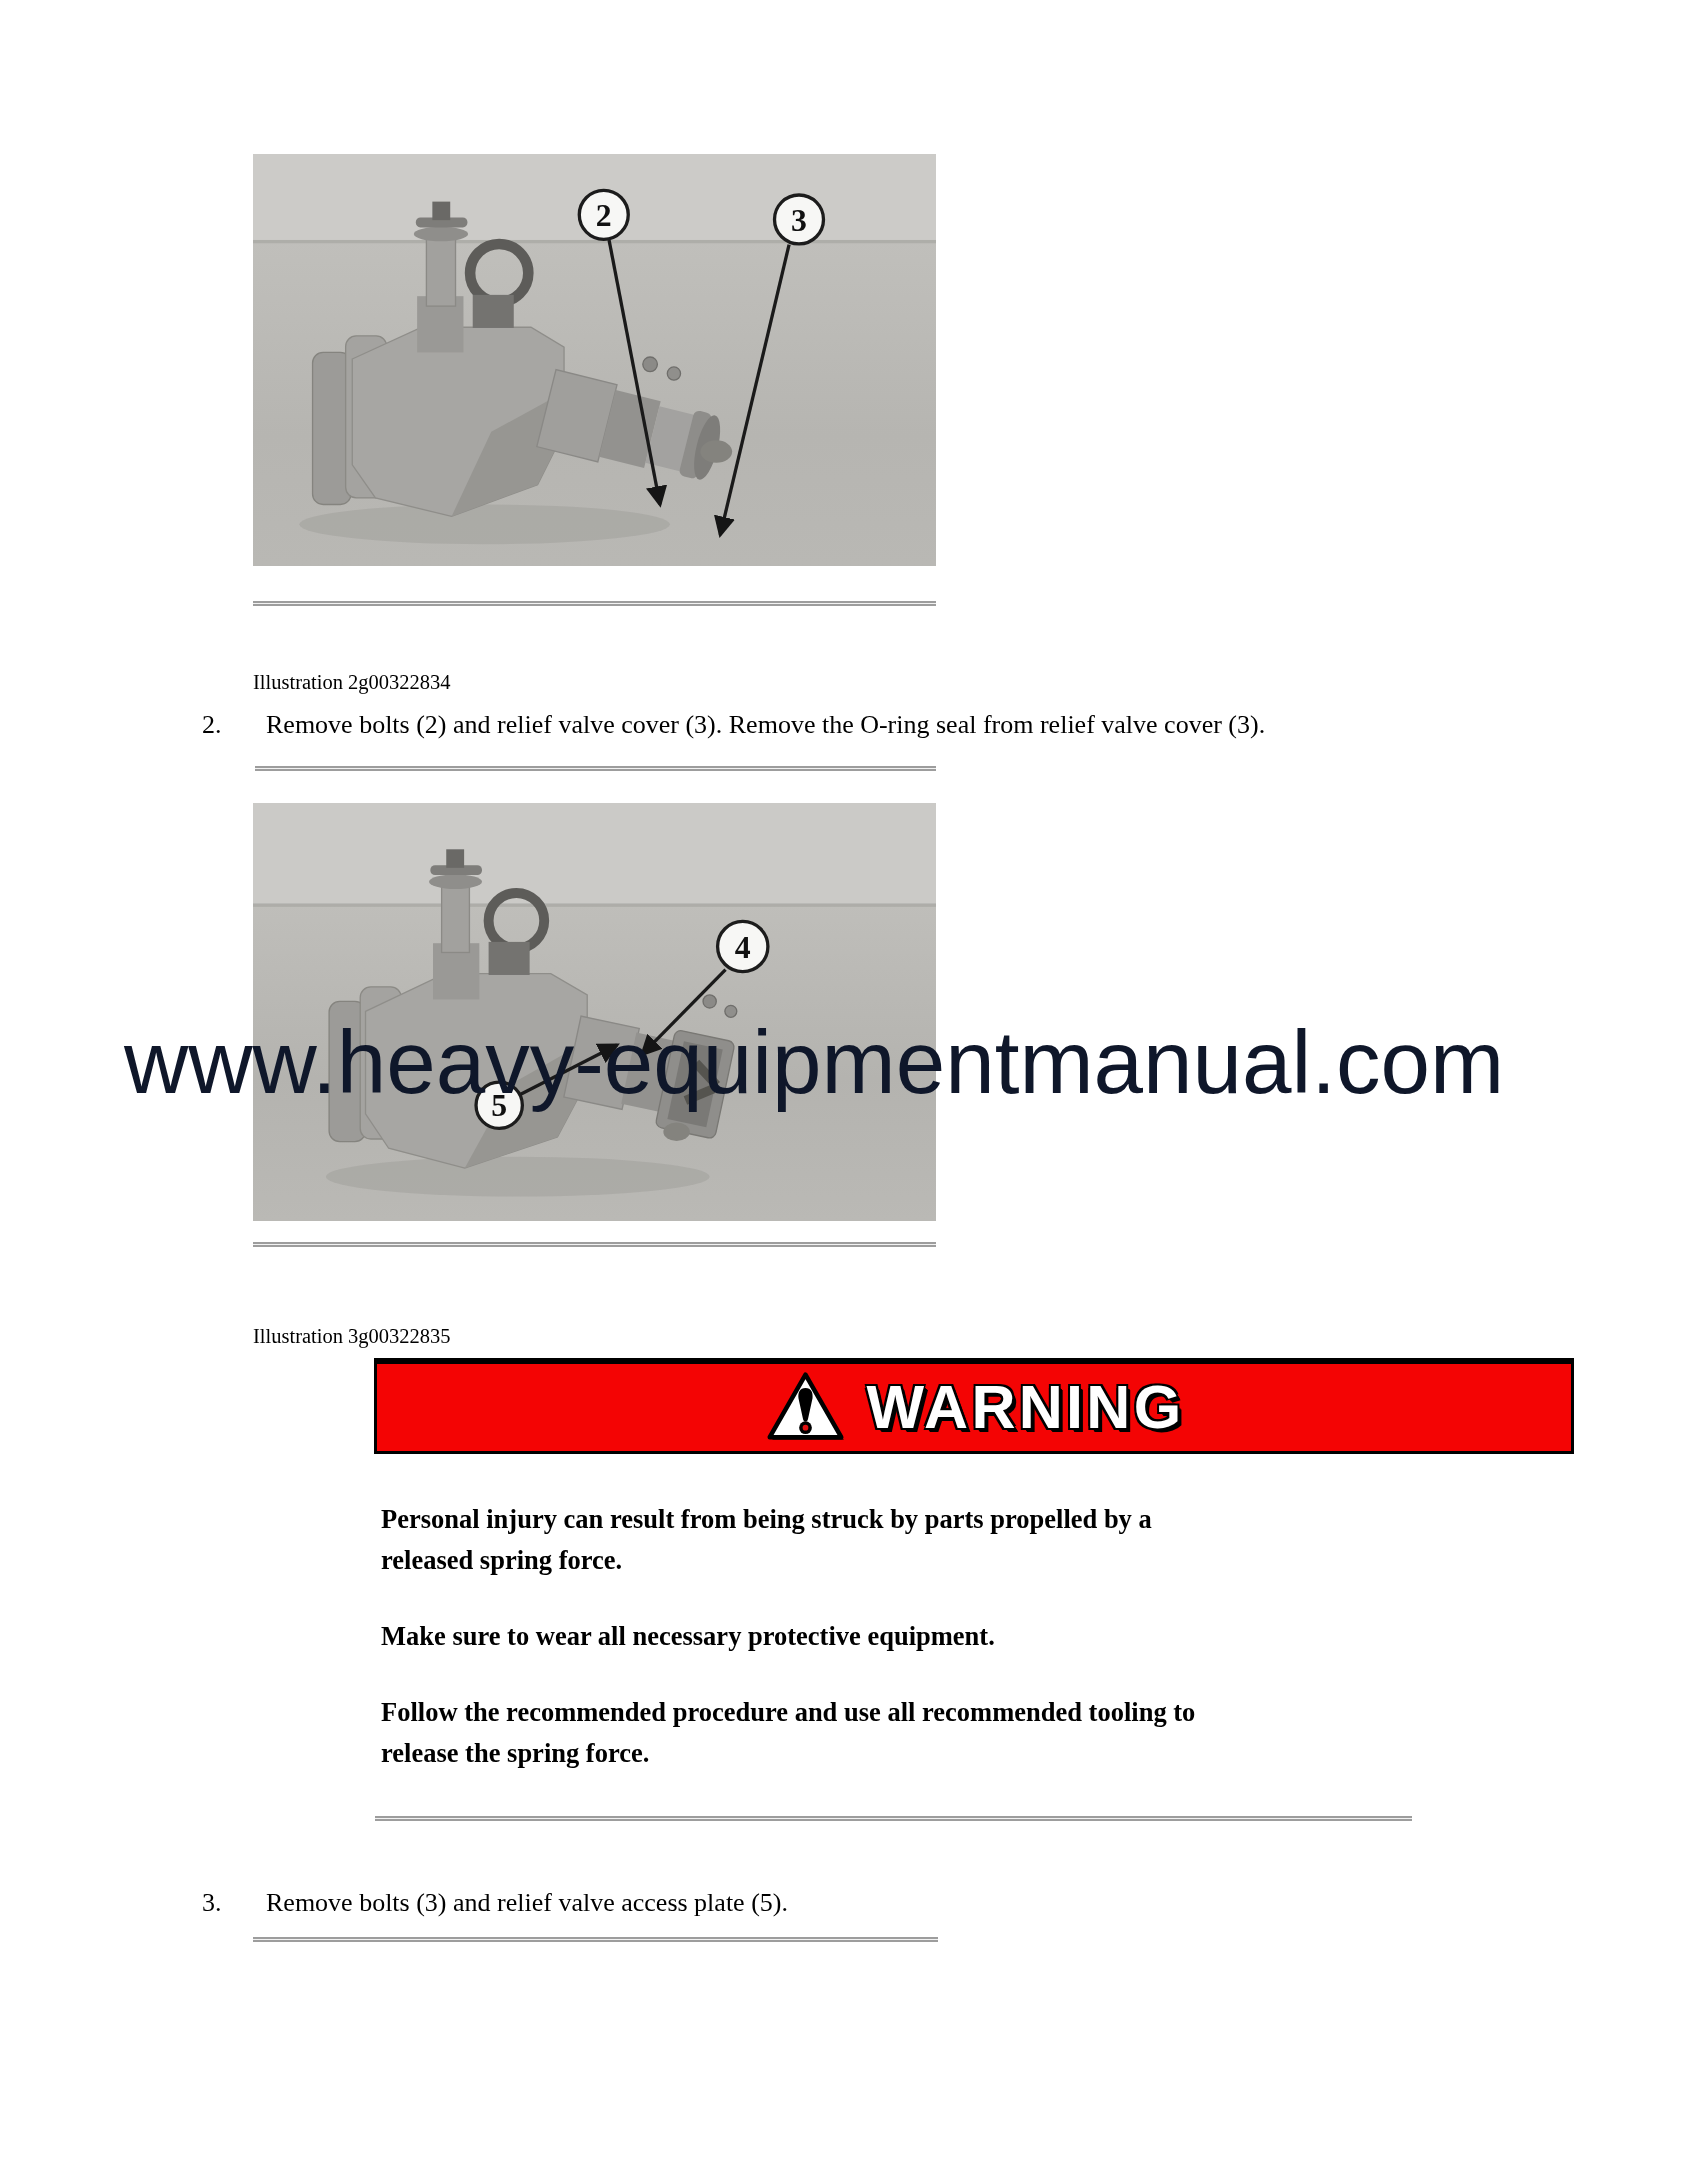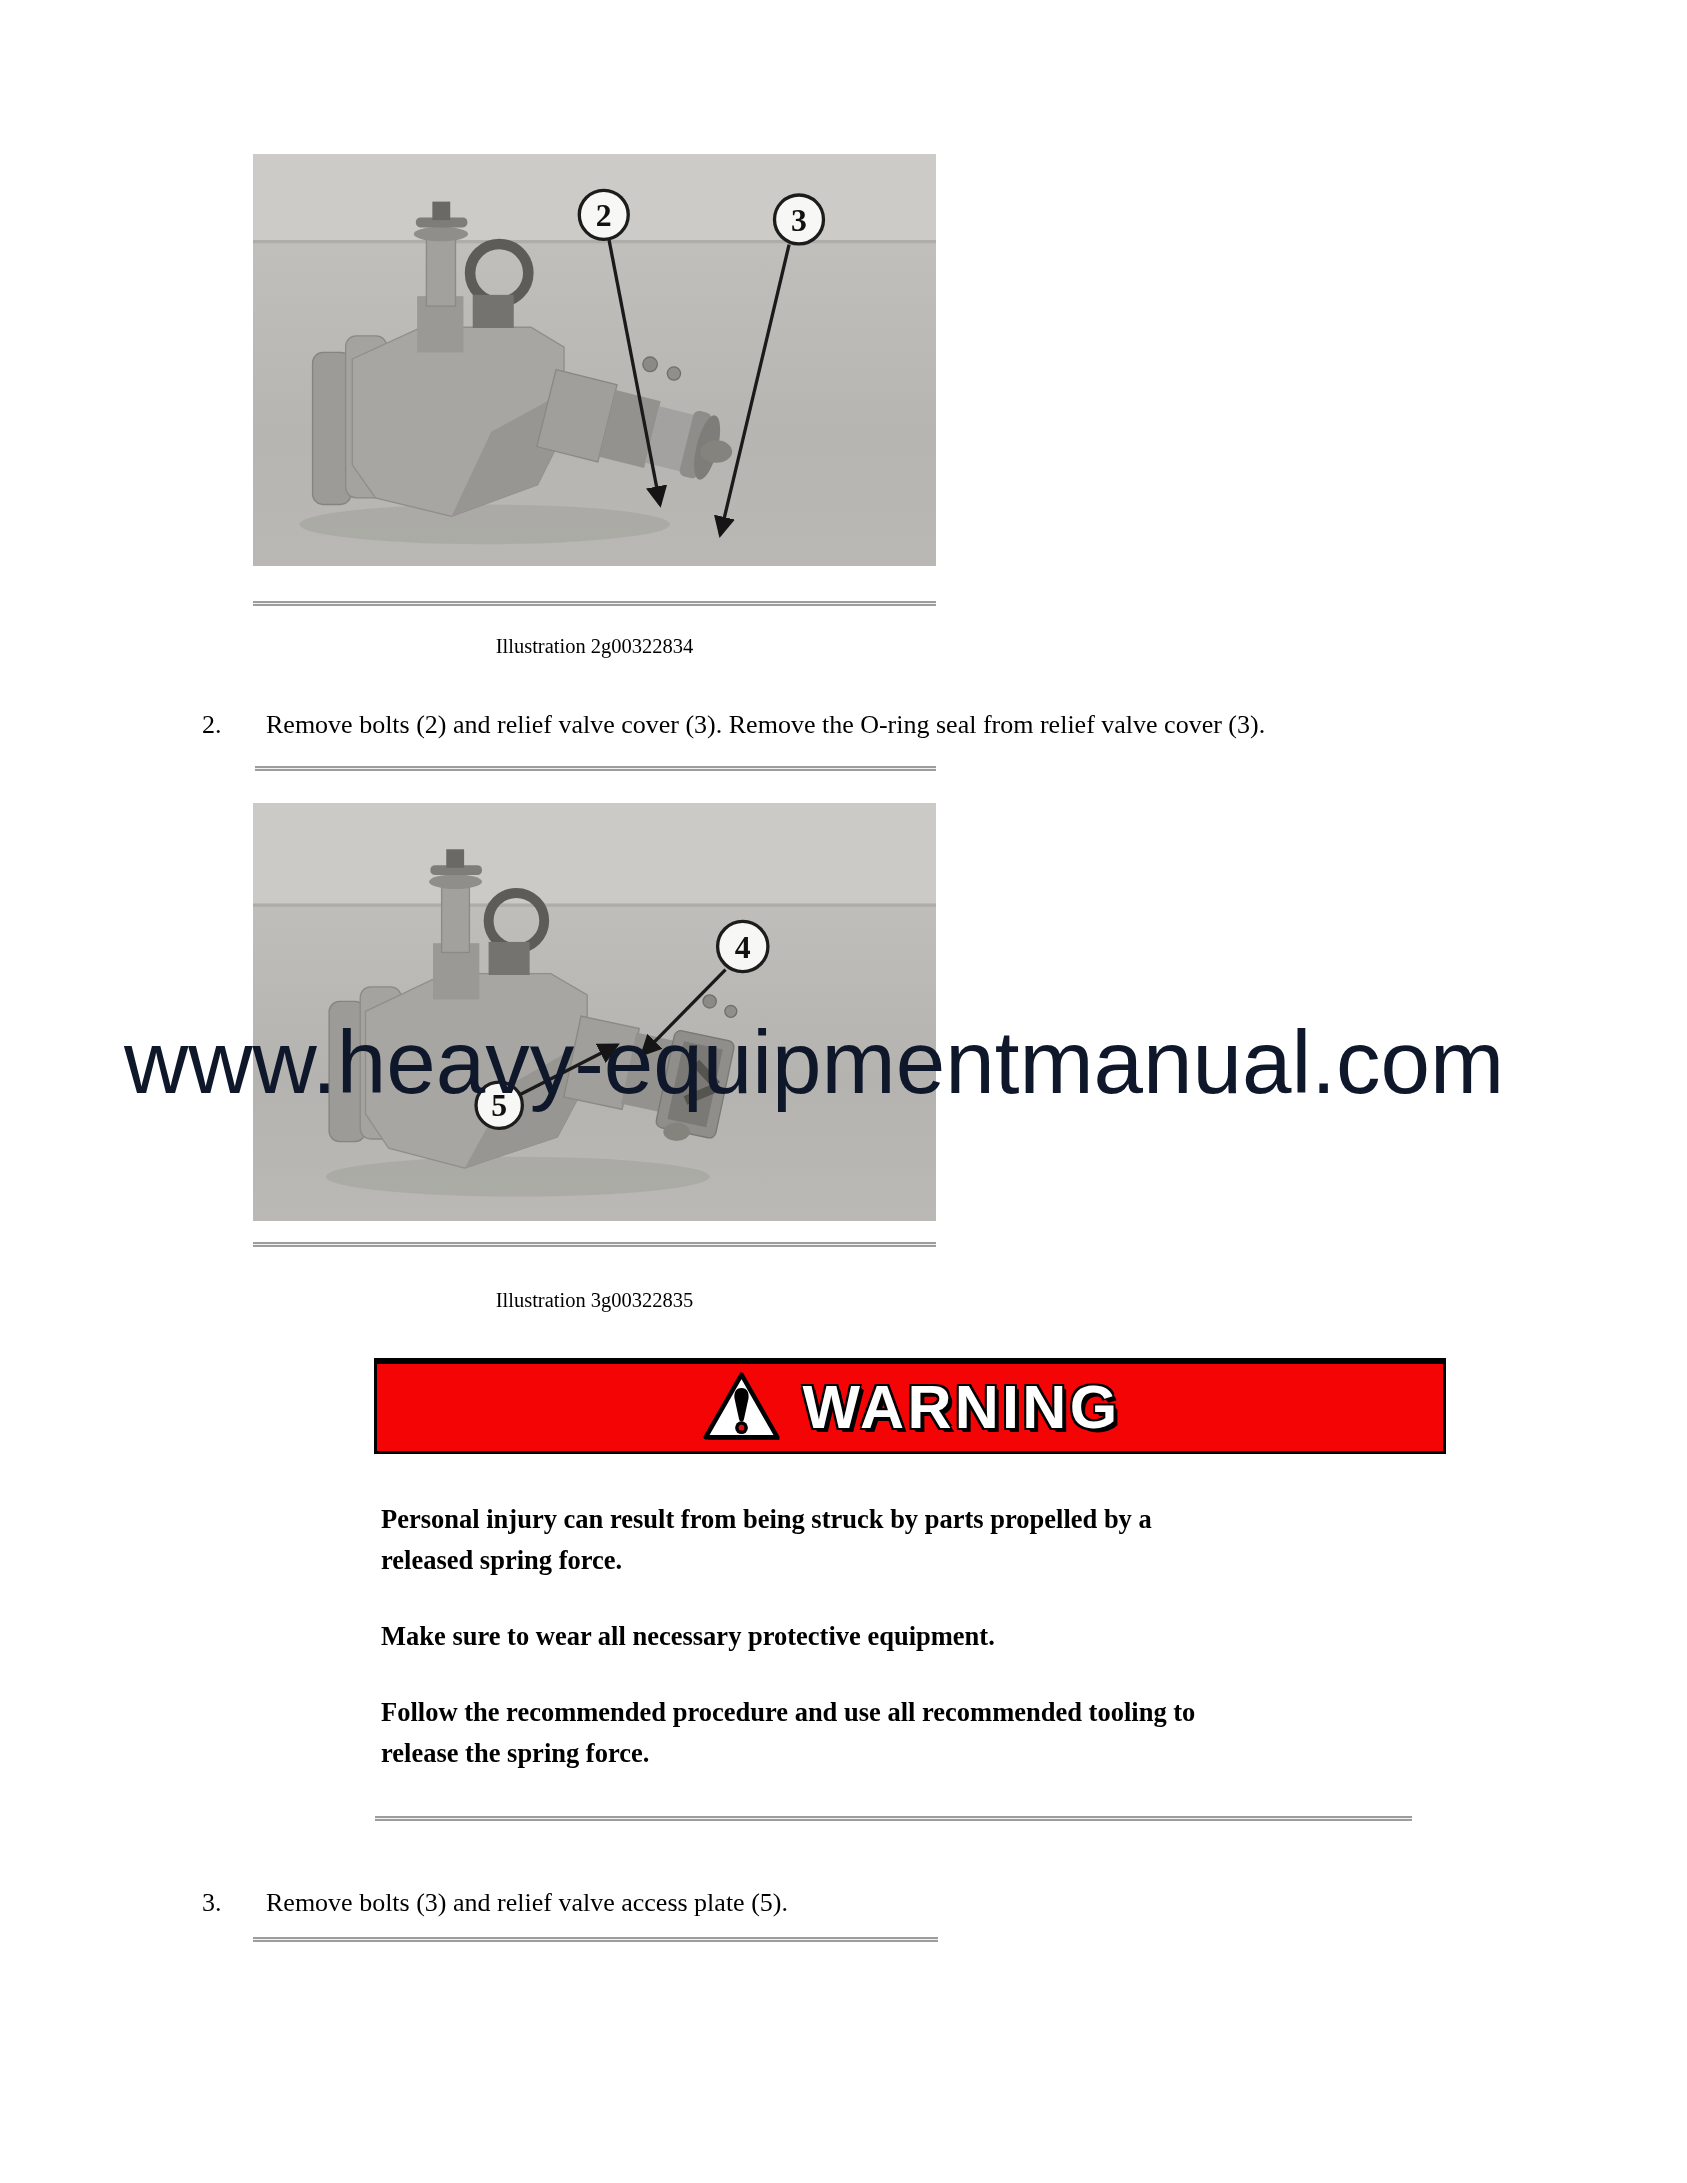--- a/index.html
+++ b/index.html
@@ -21,35 +21,35 @@
   }
   #div1 { left:253px; top:601px;  width:683px; }
   #div2 { left:255px; top:766px; width:681px; }
   #div3 { left:253px; top:1242px; width:683px; }
   #div4 { left:375px; top:1816px; width:1037px; }
   #div5 { left:253px; top:1937px; width:685px; }
 
   
   .caption-row {
     position:absolute; left:253px; width:683px;
-    display:flex; justify-content:center;
-    font-size:20.5px; line-height:1.2;
+    display:flex; justify-content:flex-start;
+    font-size:20.5px; line-height:1.2;margin-top:36px;
   }
   #cap1 { top:634px; }
   #cap2 { top:1288px; }
 
   
   .step { position:absolute; left:202px; width:1330px; display:flex; font-size:26px; line-height:1.25; }
   .step .num { flex:0 0 64px; }
   #step2 { top:709px; }
   #step3 { top:1887px; }
 
   
   .warn-banner {
-    position:absolute; left:374px; top:1358px; width:1072px; height:96px;
+    position:absolute; left:374px; top:1358px; width:1200px; height:96px;
     box-sizing:border-box; border:3.3px solid #000; border-top-width:6px;
     display:flex; align-items:center; justify-content:center; gap:20px;
   }
   .warn-tri { width:83px; height:77px; flex:0 0 auto; margin-top:1.3px; }
   .warn-label {
     font-family:"Liberation Sans","DejaVu Sans",sans-serif;
     font-weight:bold; font-size:61px; letter-spacing:3.3px; color:#ffffff; line-height:1;
     text-shadow:
       -2px -2px 0 #000, 2px -2px 0 #000, -2px 2px 0 #000, 2px 2px 0 #000,
       3.3px 3.3px 0 #000, 4px 4px 0 #000;

